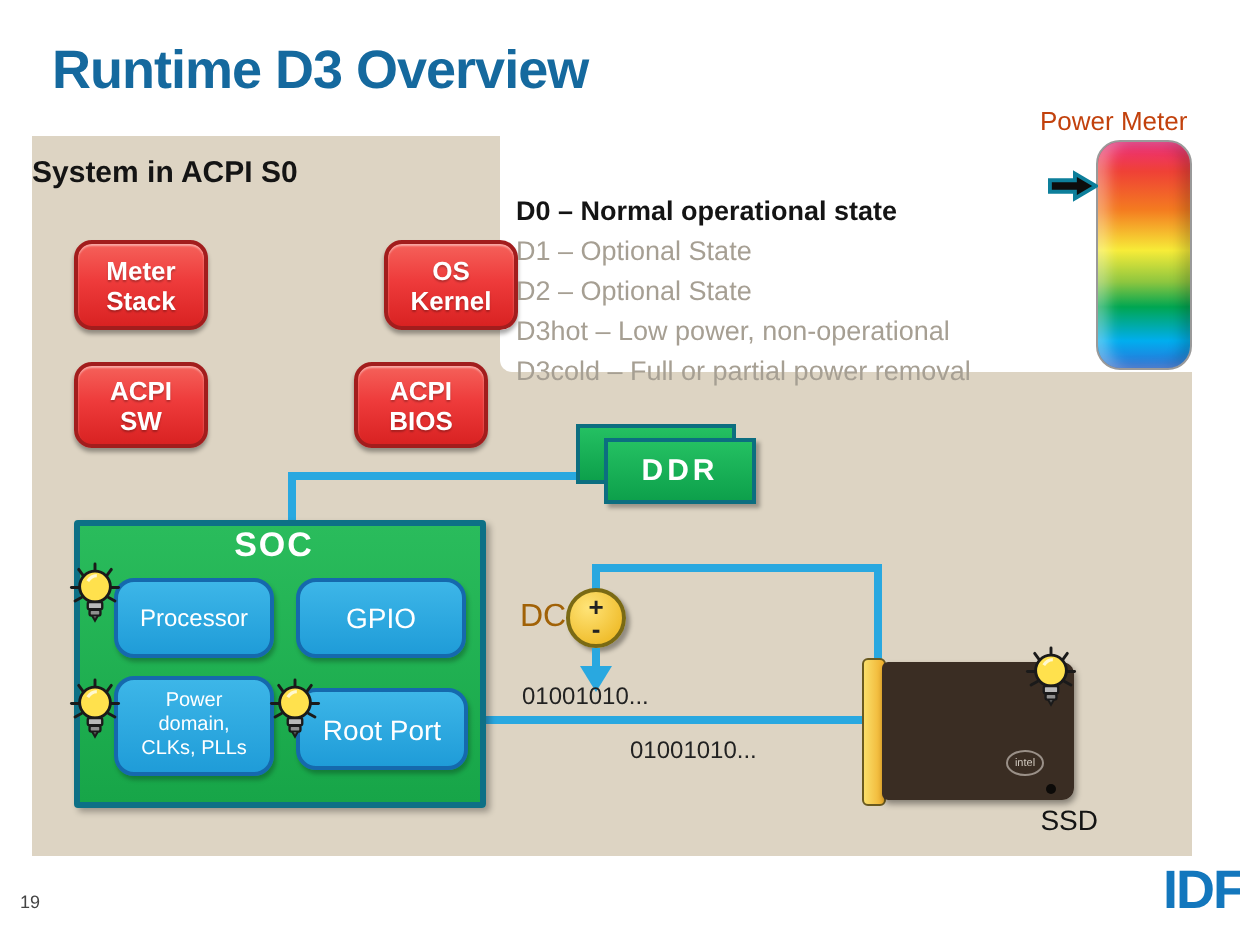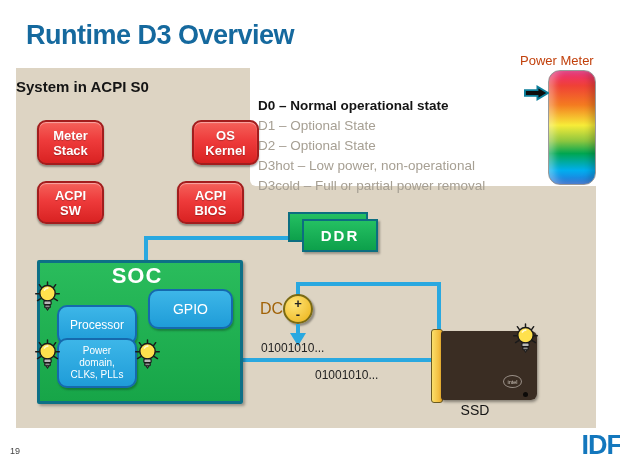--- a/index.html
+++ b/index.html
@@ -28,25 +28,25 @@
   .dstates .active{color:#141414;font-weight:600;}
 
   .pm-label{left:520px;top:53px;font-size:13px;color:#c2410c;}
   .meter{left:548px;top:70px;width:46px;height:113px;border-radius:12px;border:1px solid #9a9a9a;
     background:linear-gradient(180deg,#ee2d7d 0%,#ef4136 13%,#f47b20 30%,#f7ec38 48%,#8dc63f 62%,#00a651 73%,#00aeef 88%,#2e6fd8 100%);
     box-shadow:inset 5px 0 7px rgba(255,255,255,.35), inset -4px 0 7px rgba(0,0,0,.2);}
   .pm-arrow{left:524px;top:85px;width:25px;height:16px;}
 
   .soc-box{left:37px;top:260px;width:200px;height:138px;border:3px solid #0d7086;border-radius:2px;
     background:linear-gradient(180deg,#2abc5c 0%,#17a548 100%);box-shadow:2px 2px 3px rgba(0,0,0,.3);}
-  .soc-title{left:37px;top:263px;width:200px;text-align:center;color:#fff;font-size:22px;font-weight:600;letter-spacing:1px;}
+  .soc-title{left:37px;top:263px;width:200px;text-align:center;color:#fff;font-size:17px;font-weight:600;letter-spacing:1px;}
   .blue-block{border:2px solid #1569ad;border-radius:10px;color:#fff;text-align:center;
     background:linear-gradient(180deg,#3db6e8 0%,#1f9cd8 100%);
     display:flex;flex-direction:column;justify-content:center;box-shadow:1px 2px 2px rgba(0,0,0,.25);}
-  .blk-proc{left:57px;top:305px;width:76px;height:36px;font-size:12px;}
+  .blk-proc{left:57px;top:289px;width:76px;height:36px;font-size:12px;}
   .blk-gpio{left:148px;top:289px;width:81px;height:36px;font-size:14px;}
   .blk-pwr{left:57px;top:338px;width:76px;height:46px;font-size:10px;line-height:12px;}
   .blk-root{left:148px;top:344px;width:82px;height:37px;font-size:14px;}
 
   .ddr-back{left:288px;top:212px;width:76px;height:26px;border:2px solid #0c6e80;
     background:linear-gradient(180deg,#24c062,#0da04b);}
   .ddr-front{left:302px;top:219px;width:72px;height:29px;border:2px solid #0c6e80;
     background:linear-gradient(180deg,#24c062,#0da04b);color:#fff;font-size:15px;font-weight:600;
     letter-spacing:2px;display:flex;align-items:center;justify-content:center;box-shadow:2px 2px 2px rgba(0,0,0,.3);}
 
@@ -74,21 +74,21 @@
   .bus-lower{left:315px;top:368px;}
 
   .ssd-conn{left:431px;top:329px;width:12px;height:74px;border:1px solid #6a5a20;border-radius:3px;
     background:linear-gradient(90deg,#fadf6a,#efae2c);box-sizing:border-box;}
   .ssd-body{left:441px;top:331px;width:96px;height:69px;border-radius:3px 6px 6px 3px;
     background:radial-gradient(150px 130px at 102% -8%, #3a2d23 0 96%, #6b5a48 96.5% 98%, #201711 98.5%);
     box-shadow:1px 2px 3px rgba(0,0,0,.4);}
   .intel-oval{left:503px;top:375px;width:17px;height:11px;border:1px solid #9a9088;border-radius:50%;
     color:#cfc7bd;font-size:5.5px;display:flex;align-items:center;justify-content:center;}
   .ssd-screw{left:523px;top:392px;width:5px;height:5px;border-radius:50%;background:#0c0a08;}
-  .ssd-label{left:427px;top:402px;width:96px;text-align:center;font-size:14px;color:#141414;}
+  .ssd-label{left:453px;top:402px;width:96px;text-align:right;font-size:14px;color:#141414;}
 
   .bulb{position:absolute;width:29px;height:32px;}
   .lb1{left:33px;top:280px;} .lb2{left:33px;top:338px;} .lb3{left:133px;top:338px;} .lb4{left:511px;top:322px;}
 
   .idf-logo{right:10px;top:430px;font-size:27px;color:#1377bd;letter-spacing:-1px;}
   .idf-logo .idf{font-weight:800;} .idf-logo .year{font-weight:500;}
   .page-num{left:10px;top:446px;font-size:9px;color:#444;}
 </style>
 </head>
 <body>
@@ -171,20 +171,23 @@
     <span>Processor</span>
   </div>
   <div class="abs blue-block blk-gpio">
     <span>GPIO</span>
   </div>
   <div class="abs blue-block blk-pwr">
     <span>Power</span>
     <span>domain,</span>
     <span>CLKs, PLLs</span>
   </div>
+  <div class="abs blue-block blk-root">
+    <span>Root Port</span>
+  </div>
 
   <div class="abs dc-label">DC</div>
   <div class="abs dc-circle">
     <span class="dc-plus">+</span>
     <span class="dc-minus">-</span>
   </div>
   <div class="abs dc-stem"></div>
   <div class="abs dc-tri"></div>
 
   <div class="abs bus-label bus-upper">01001010...</div>

